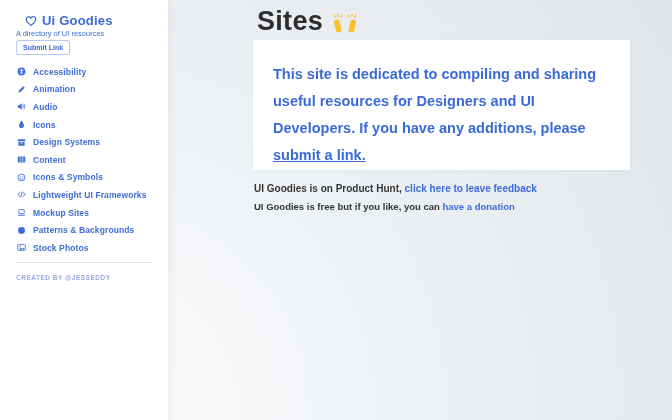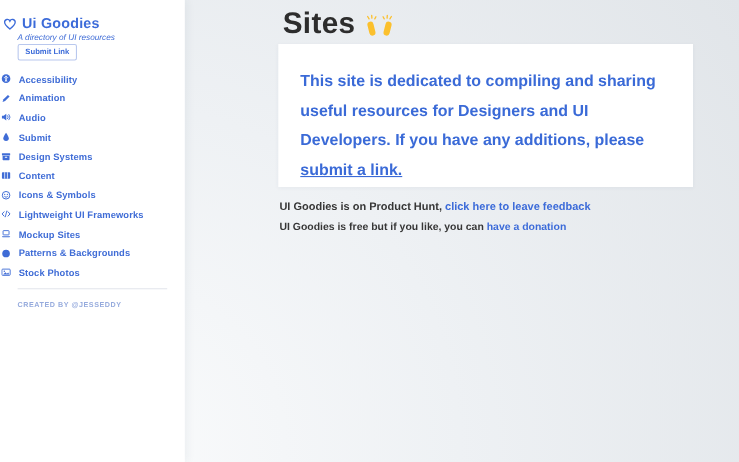--- a/index.html
+++ b/index.html
@@ -4,29 +4,29 @@
 <style>
   * { margin:0; padding:0; box-sizing:border-box; }
   html,body { width:672px; height:420px; overflow:hidden;
     font-family:"Liberation Sans", sans-serif; }
   body { position:relative;
     background:radial-gradient(circle at 15% 98%, #fafbfc 0%, #eef1f4 45%, #e1e5e9 100%); }
 
   
   .sidebar { position:absolute; left:0; top:0; width:168px; height:420px;
     background:#ffffff; box-shadow:2px 0 8px rgba(40,60,90,0.06); z-index:2; }
-  .logo-row { position:absolute; left:3px; top:13px; display:flex; align-items:flex-end; gap:5px; }
+  .logo-row { position:absolute; left:25px; top:13px; display:flex; align-items:center; gap:5px; }
   .logo-heart { width:12px; height:12px; color:#3c6bd9; }
   .logo-title { font-size:13px; font-weight:bold; color:#3c6bd9; letter-spacing:0.2px; }
-  .tagline { position:absolute; left:16px; top:29px; font-size:7.5px; color:#3f6cd6;font-style:italic; }
+  .tagline { position:absolute; left:16px; top:29px; font-size:7.5px; color:#3f6cd6; }
   .submit-btn { position:absolute; left:16px; top:40px; font-size:7px; font-weight:bold;
     color:#3c6bd9; background:#fff; border:1px solid #b9c8ee; border-radius:2px;
     padding:3px 6px; cursor:pointer; font-family:"Liberation Sans", sans-serif; }
   .nav { position:absolute; left:0; top:63px; right:0; }
-  .nav-item { display:flex; align-items:center; height:17.6px; padding-left:1px;
+  .nav-item { display:flex; align-items:center; height:17.6px; padding-left:17px;
     cursor:pointer; }
   .nav-item .nicon { width:9px; height:9px; color:#3f6cd6; flex:0 0 9px; margin-right:7px; }
   .nav-item .nlabel { font-size:8.5px; font-weight:bold; color:#3f6cd6; letter-spacing:0.1px; }
   .divider { position:absolute; left:16px; top:262px; width:136px; height:1px; background:#e4e7ed; }
   .credit { position:absolute; left:16px; top:274px; font-size:6.5px; font-weight:bold;
     letter-spacing:0.5px; color:#96abdd; }
 
   
   .hello { position:absolute; left:257px; top:6px; display:flex; align-items:center; gap:8px; }
   .hello-text { font-size:27px; font-weight:bold; color:#2d2d2d; letter-spacing:0.3px; }
@@ -126,21 +126,21 @@
       <div class="nav-item">
         <svg class="nicon">
           <use href="#audio-icon"></use>
         </svg>
         <span class="nlabel">Audio</span>
       </div>
       <div class="nav-item">
         <svg class="nicon">
           <use href="#color-icon"></use>
         </svg>
-        <span class="nlabel">Submit</span>
+        <span class="nlabel">Icons</span>
       </div>
       <div class="nav-item">
         <svg class="nicon">
           <use href="#design-systems-icon"></use>
         </svg>
         <span class="nlabel">Design Systems</span>
       </div>
       <div class="nav-item">
         <svg class="nicon">
           <use href="#content-icon"></use>

